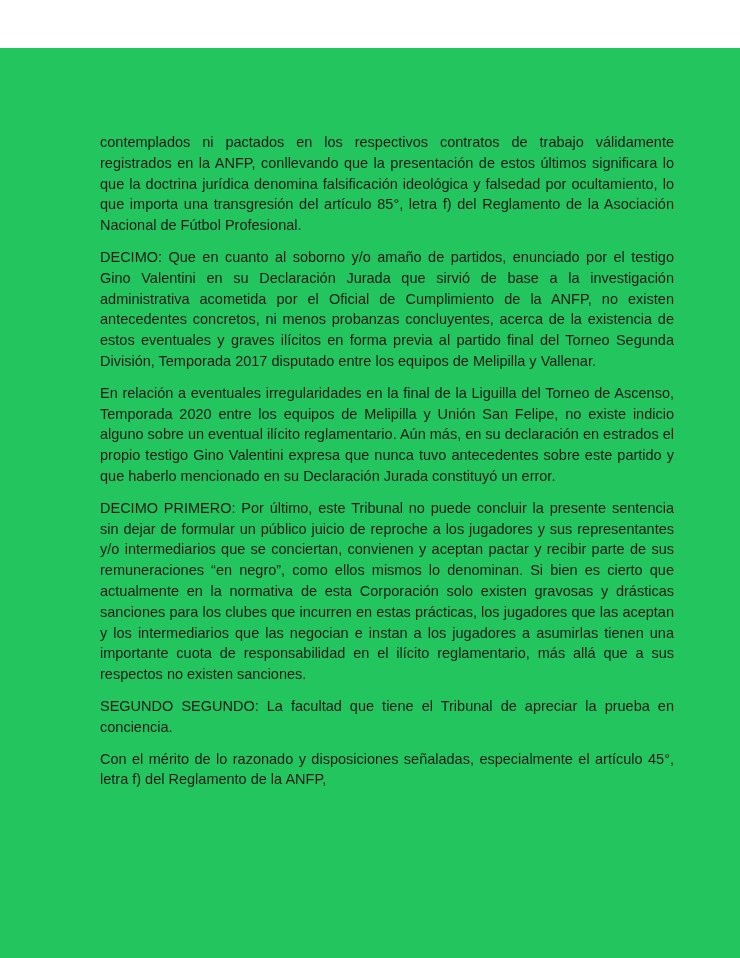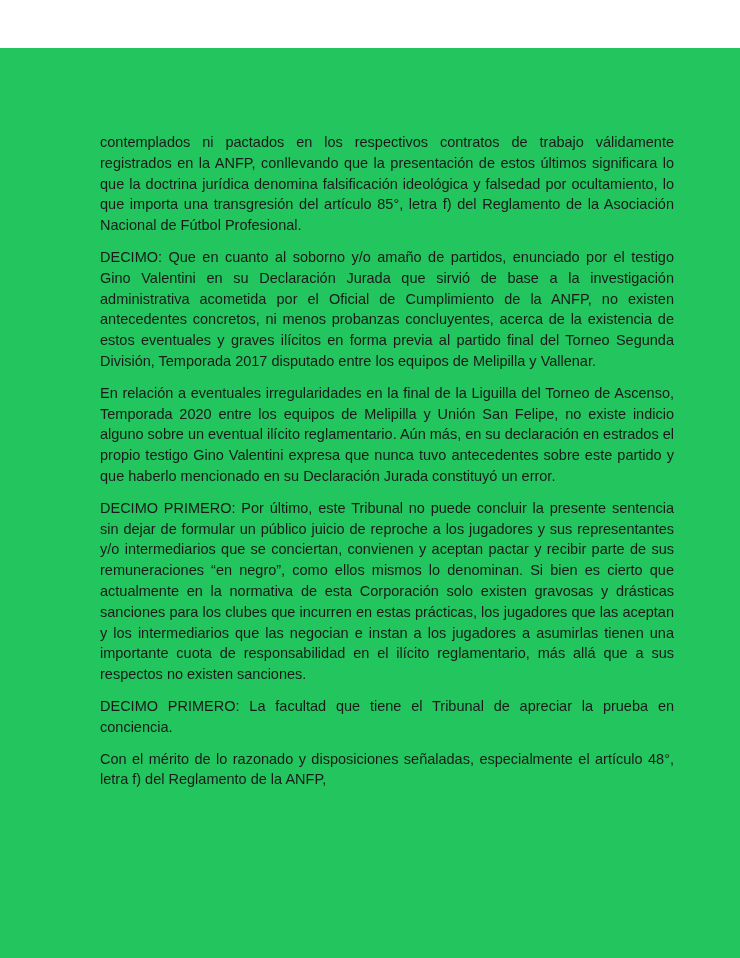--- a/index.html
+++ b/index.html
@@ -39,18 +39,18 @@
   <div class="doc-body">
 
     <p class="para"><span class="lead"></span><span>contemplados ni pactados en los respectivos contratos de trabajo válidamente registrados en la ANFP, conllevando que la presentación de estos últimos significara lo que la doctrina jurídica denomina falsificación ideológica y falsedad por ocultamiento, lo que importa una transgresión del artículo 85°, letra f) del Reglamento de la Asociación Nacional de Fútbol Profesional.</span></p>
 
     <p class="para"><span class="lead">DECIMO:</span><span> Que en cuanto al soborno y/o amaño de partidos, enunciado por el testigo Gino Valentini en su Declaración Jurada que sirvió de base a la investigación administrativa acometida por el Oficial de Cumplimiento de la ANFP, no existen antecedentes concretos, ni menos probanzas concluyentes, acerca de la existencia de estos eventuales y graves ilícitos en forma previa al partido final del Torneo Segunda División, Temporada 2017 disputado entre los equipos de Melipilla y Vallenar.</span></p>
 
     <p class="para"><span class="lead"></span><span>En relación a eventuales irregularidades en la final de la Liguilla del Torneo de Ascenso, Temporada 2020 entre los equipos de Melipilla y Unión San Felipe, no existe indicio alguno sobre un eventual ilícito reglamentario. Aún más, en su declaración en estrados el propio testigo Gino Valentini expresa que nunca tuvo antecedentes sobre este partido y que haberlo mencionado en su Declaración Jurada constituyó un error.</span></p>
 
     <p class="para"><span class="lead">DECIMO PRIMERO:</span><span> Por último, este Tribunal no puede concluir la presente sentencia sin dejar de formular un público juicio de reproche a los jugadores y sus representantes y/o intermediarios que se conciertan, convienen y aceptan pactar y recibir parte de sus remuneraciones “en negro”, como ellos mismos lo denominan. Si bien es cierto que actualmente en la normativa de esta Corporación solo existen gravosas y drásticas sanciones para los clubes que incurren en estas prácticas, los jugadores que las aceptan y los intermediarios que las negocian e instan a los jugadores a asumirlas tienen una importante cuota de responsabilidad en el ilícito reglamentario, más allá que a sus respectos no existen sanciones.</span></p>
 
-    <p class="para"><span class="lead">DECIMO PRIMERO</span><span>: La facultad que tiene el Tribunal de apreciar la prueba en conciencia.</span></p>
+    <p class="para"><span class="lead">SEGUNDO SEGUNDO</span><span>: La facultad que tiene el Tribunal de apreciar la prueba en conciencia.</span></p>
 
-    <p class="para"><span class="lead"></span><span>Con el mérito de lo razonado y disposiciones señaladas, especialmente el artículo 48°, letra f) del Reglamento de la ANFP,</span></p>
+    <p class="para"><span class="lead"></span><span>Con el mérito de lo razonado y disposiciones señaladas, especialmente el artículo 45°, letra f) del Reglamento de la ANFP,</span></p>
 
   </div>
 </div>
 
 </body></html>

